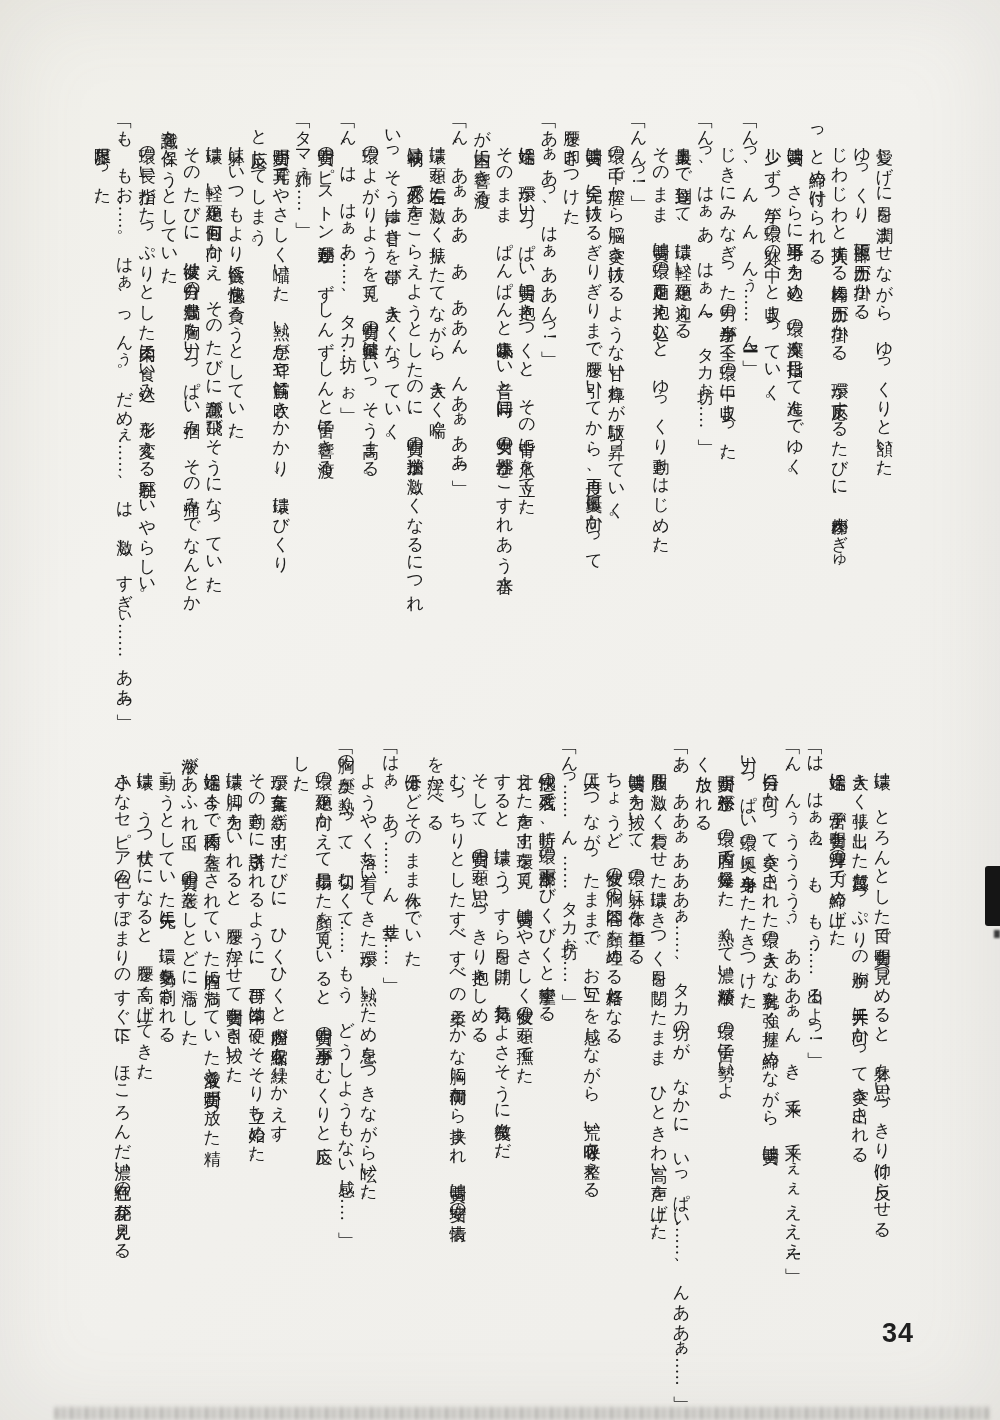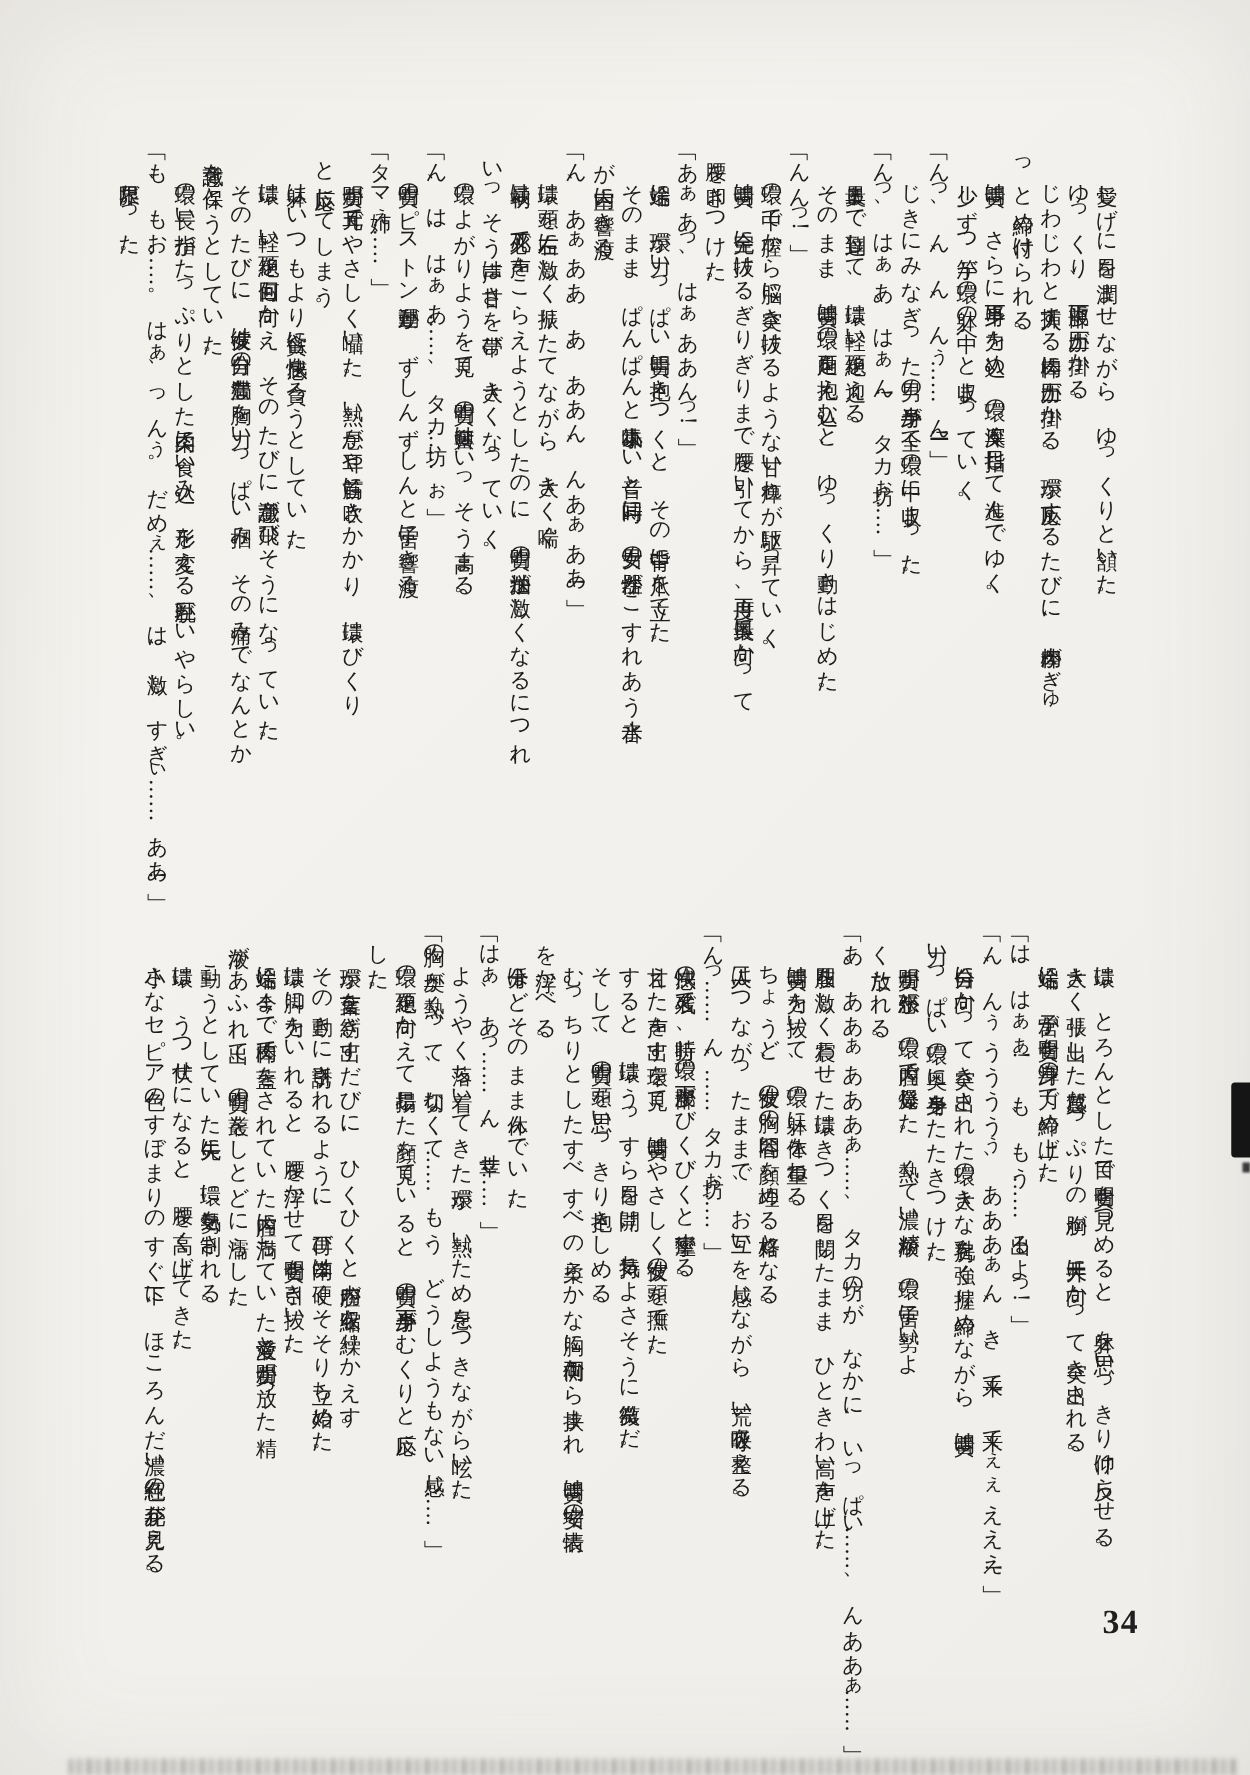--- a/index.html
+++ b/index.html
@@ -37,22 +37,22 @@
     height: 620px;
   }
   .block-bottom {
     top: 744px;
     right: 106px;
     height: 622px;
   }
   .page-number {
     position: absolute;
     left: 882px;
-    top: 1282px;
-    font-family: Liberation Serif, serif;
+    top: 1318px;
+    font-family: Liberation Sans, sans-serif;
     font-weight: 700;
     font-size: 27px;
     color: #1f1f1f;
     letter-spacing: 1px;
   }
   .edge-mark {
     position: absolute;
     right: 0;
     top: 866px;
     width: 15px;

